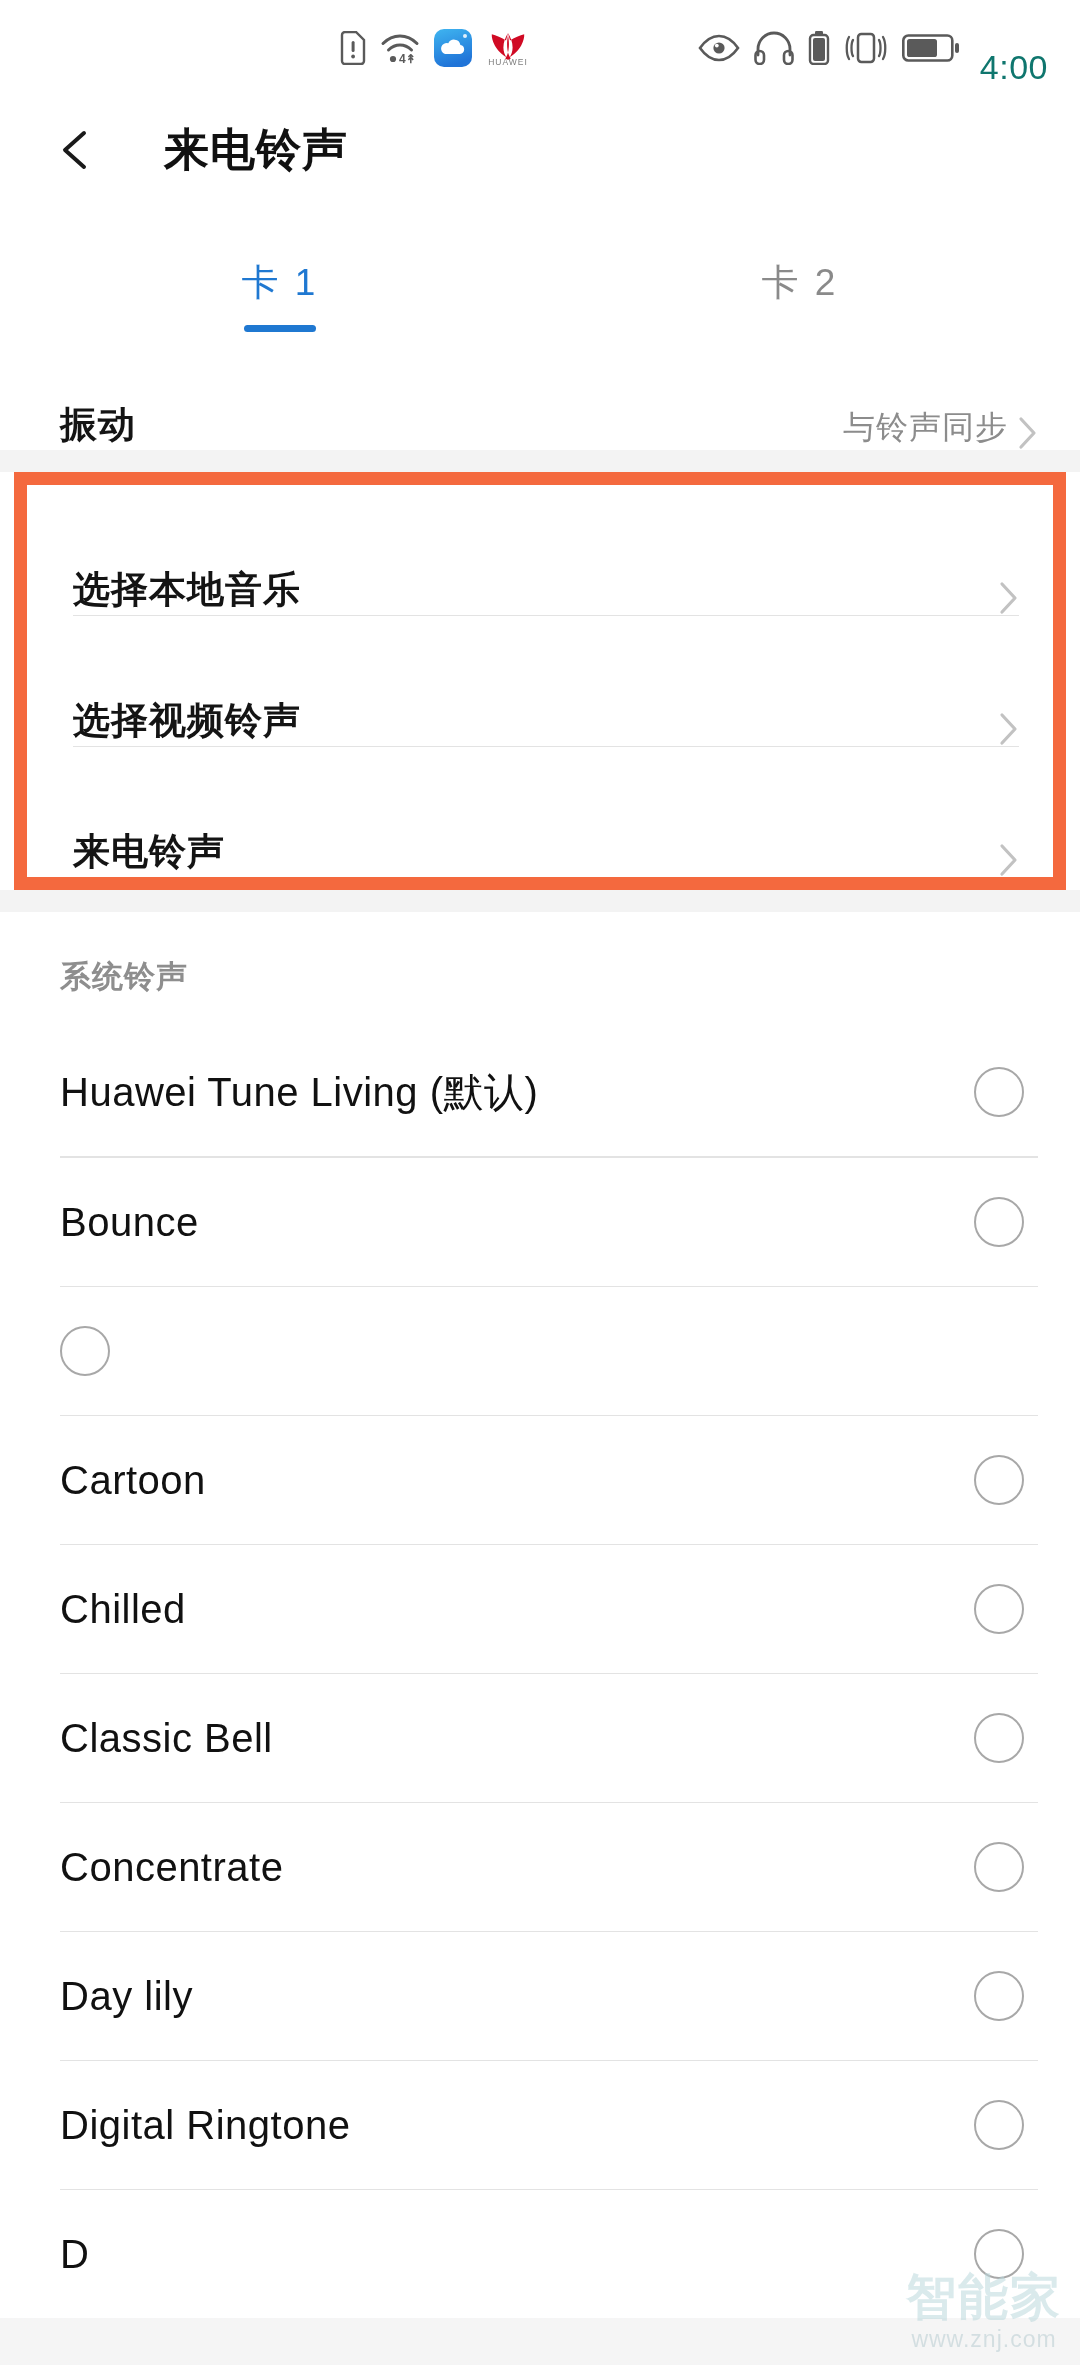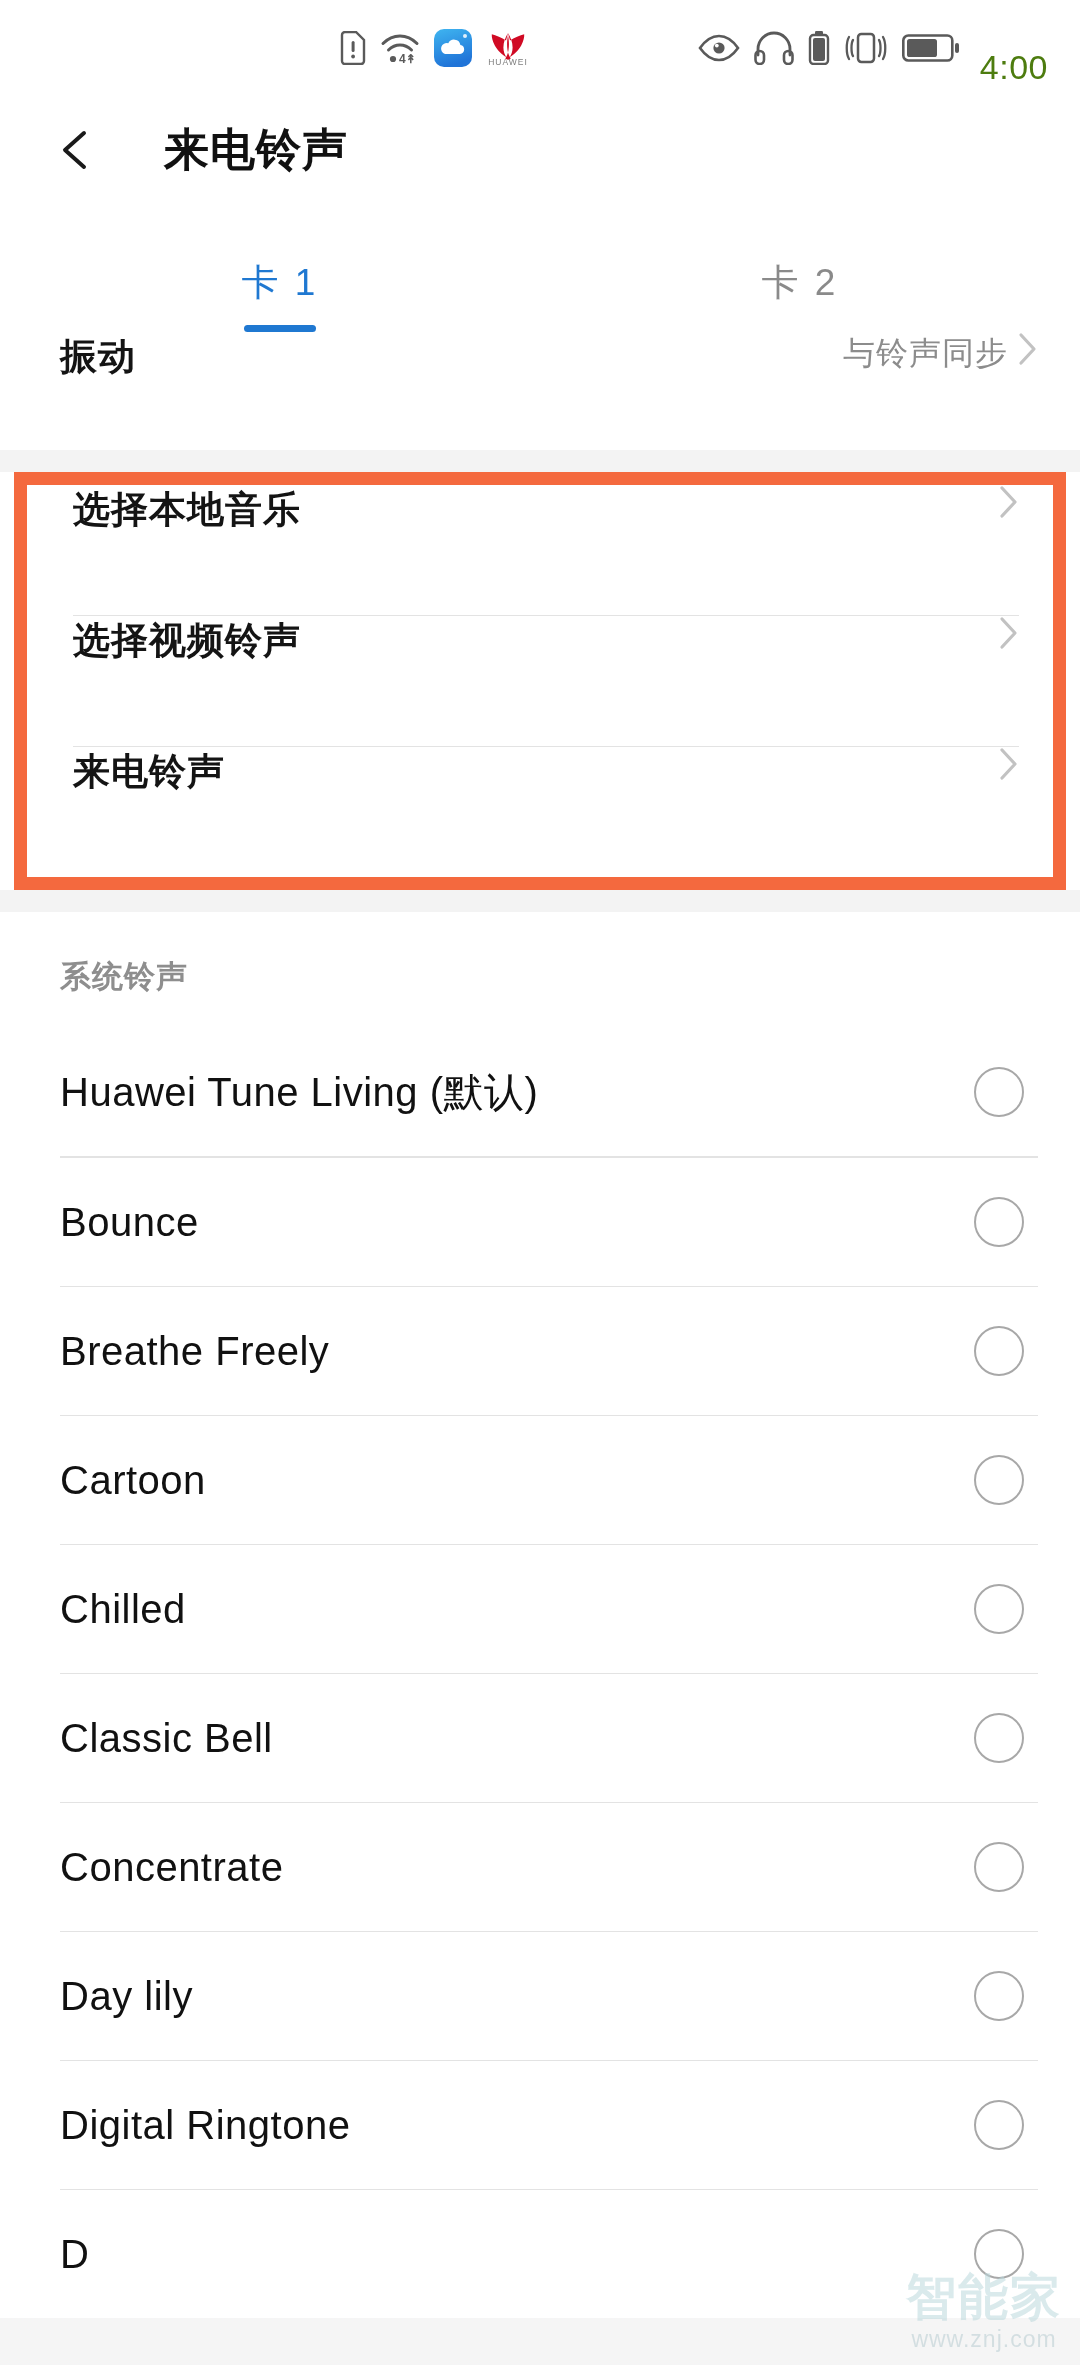--- a/index.html
+++ b/index.html
@@ -34,21 +34,21 @@
     margin-left: 340px;
   }
   .sb-right {
     display: flex;
     align-items: center;
     gap: 14px;
     padding-right: 32px;
   }
   .sb-time {
     font-size: 34px;
-    color: #4d7c0f;
+    color: #0f766e;
     letter-spacing: 0.5px;
     margin-left: 6px;
     font-weight: 400;
     margin-top: 39px;
   }
   .ico { display: block; }
 
   
   .titlebar {
     background: #ffffff;
@@ -97,21 +97,21 @@
     border-radius: 4px;
   }
 
   
   .card { background: #ffffff; }
   .gap { height: 22px; background: #f3f3f3; }
 
   .row {
     position: relative;
     display: flex;
-    align-items: flex-start;
+    align-items: flex-end;
     height: 118px;
     padding: 0 42px 0 60px;
     background: #ffffff;
     font-family: Liberation Mono, monospace;
   }
   .row-label {
     font-size: 37px;
     color: #141414;
     font-weight: 700;
     letter-spacing: 1px;
@@ -374,21 +374,20 @@
           <span class="radio"></span>
         </div>
         <div class="sep"></div>
         <div class="sep"></div>
         <div class="ring-row">
           <span class="ring-name">Bounce</span>
           <span class="radio"></span>
         </div>
         <div class="sep"></div>
         <div class="ring-row">
-          <span class="ring-name">Breathe Freely</span>
           <span class="radio"></span>
         </div>
         <div class="sep"></div>
         <div class="ring-row">
           <span class="ring-name">Cartoon</span>
           <span class="radio"></span>
         </div>
         <div class="sep"></div>
         <div class="ring-row">
           <span class="ring-name">Chilled</span>

